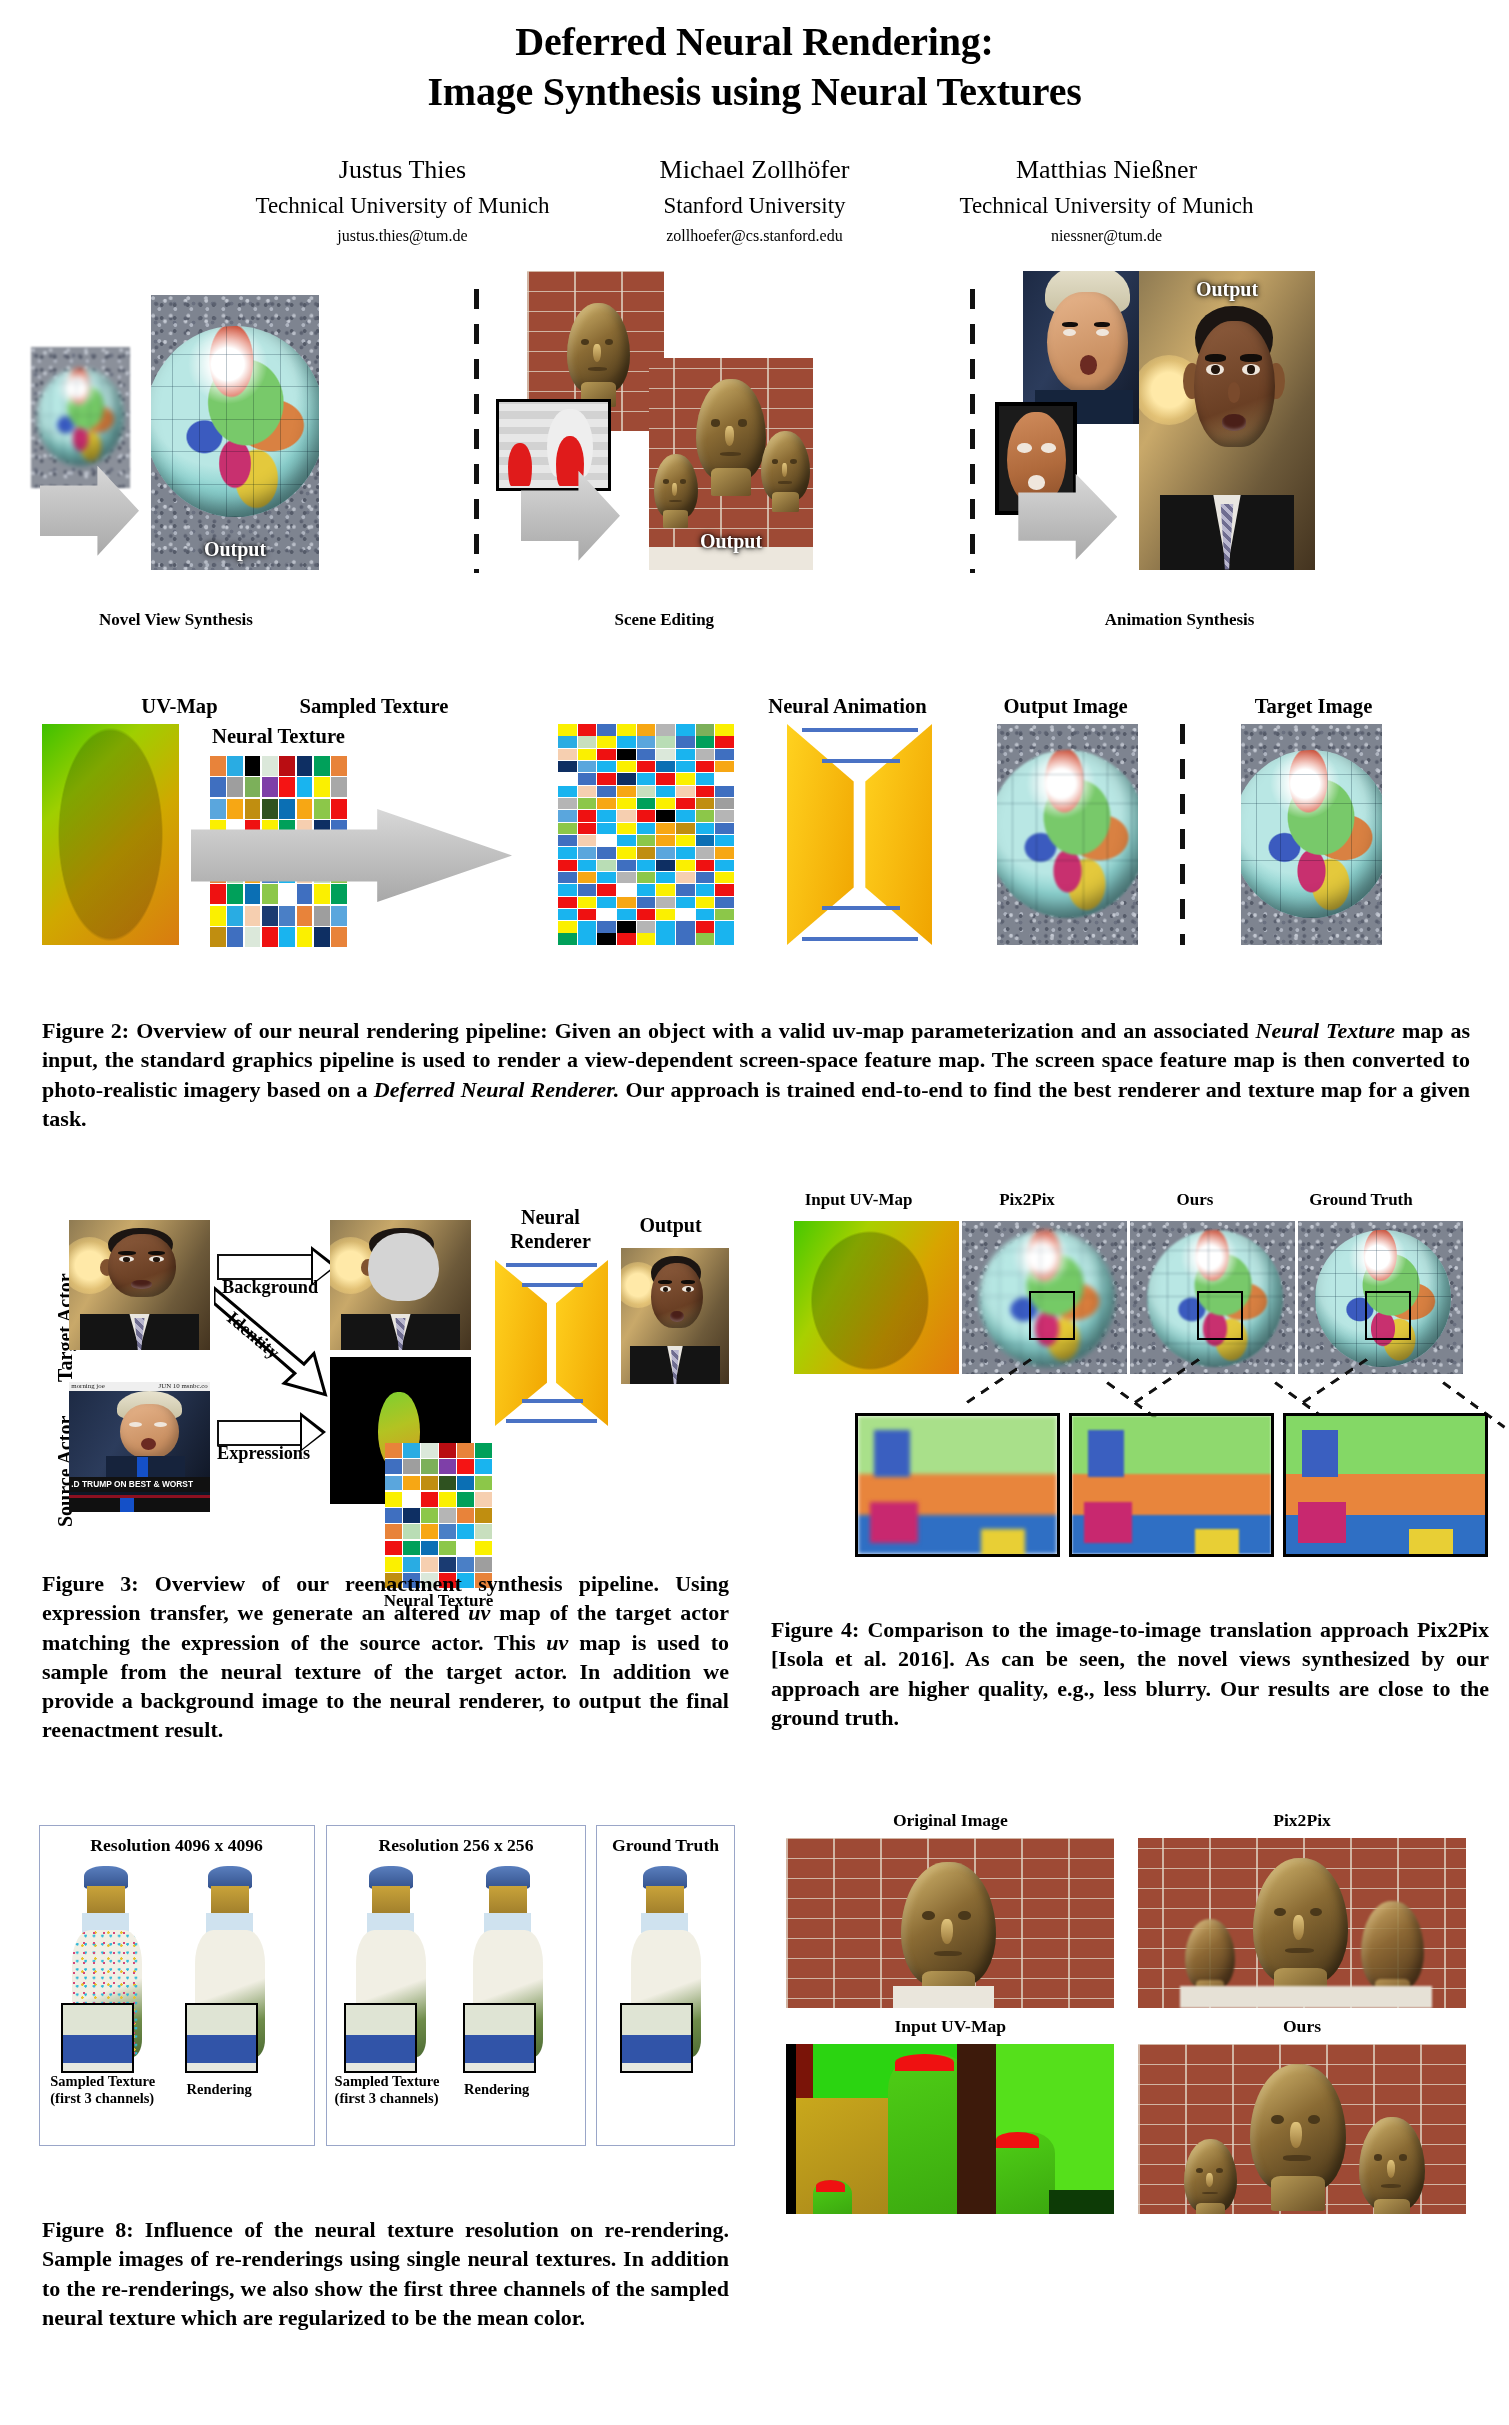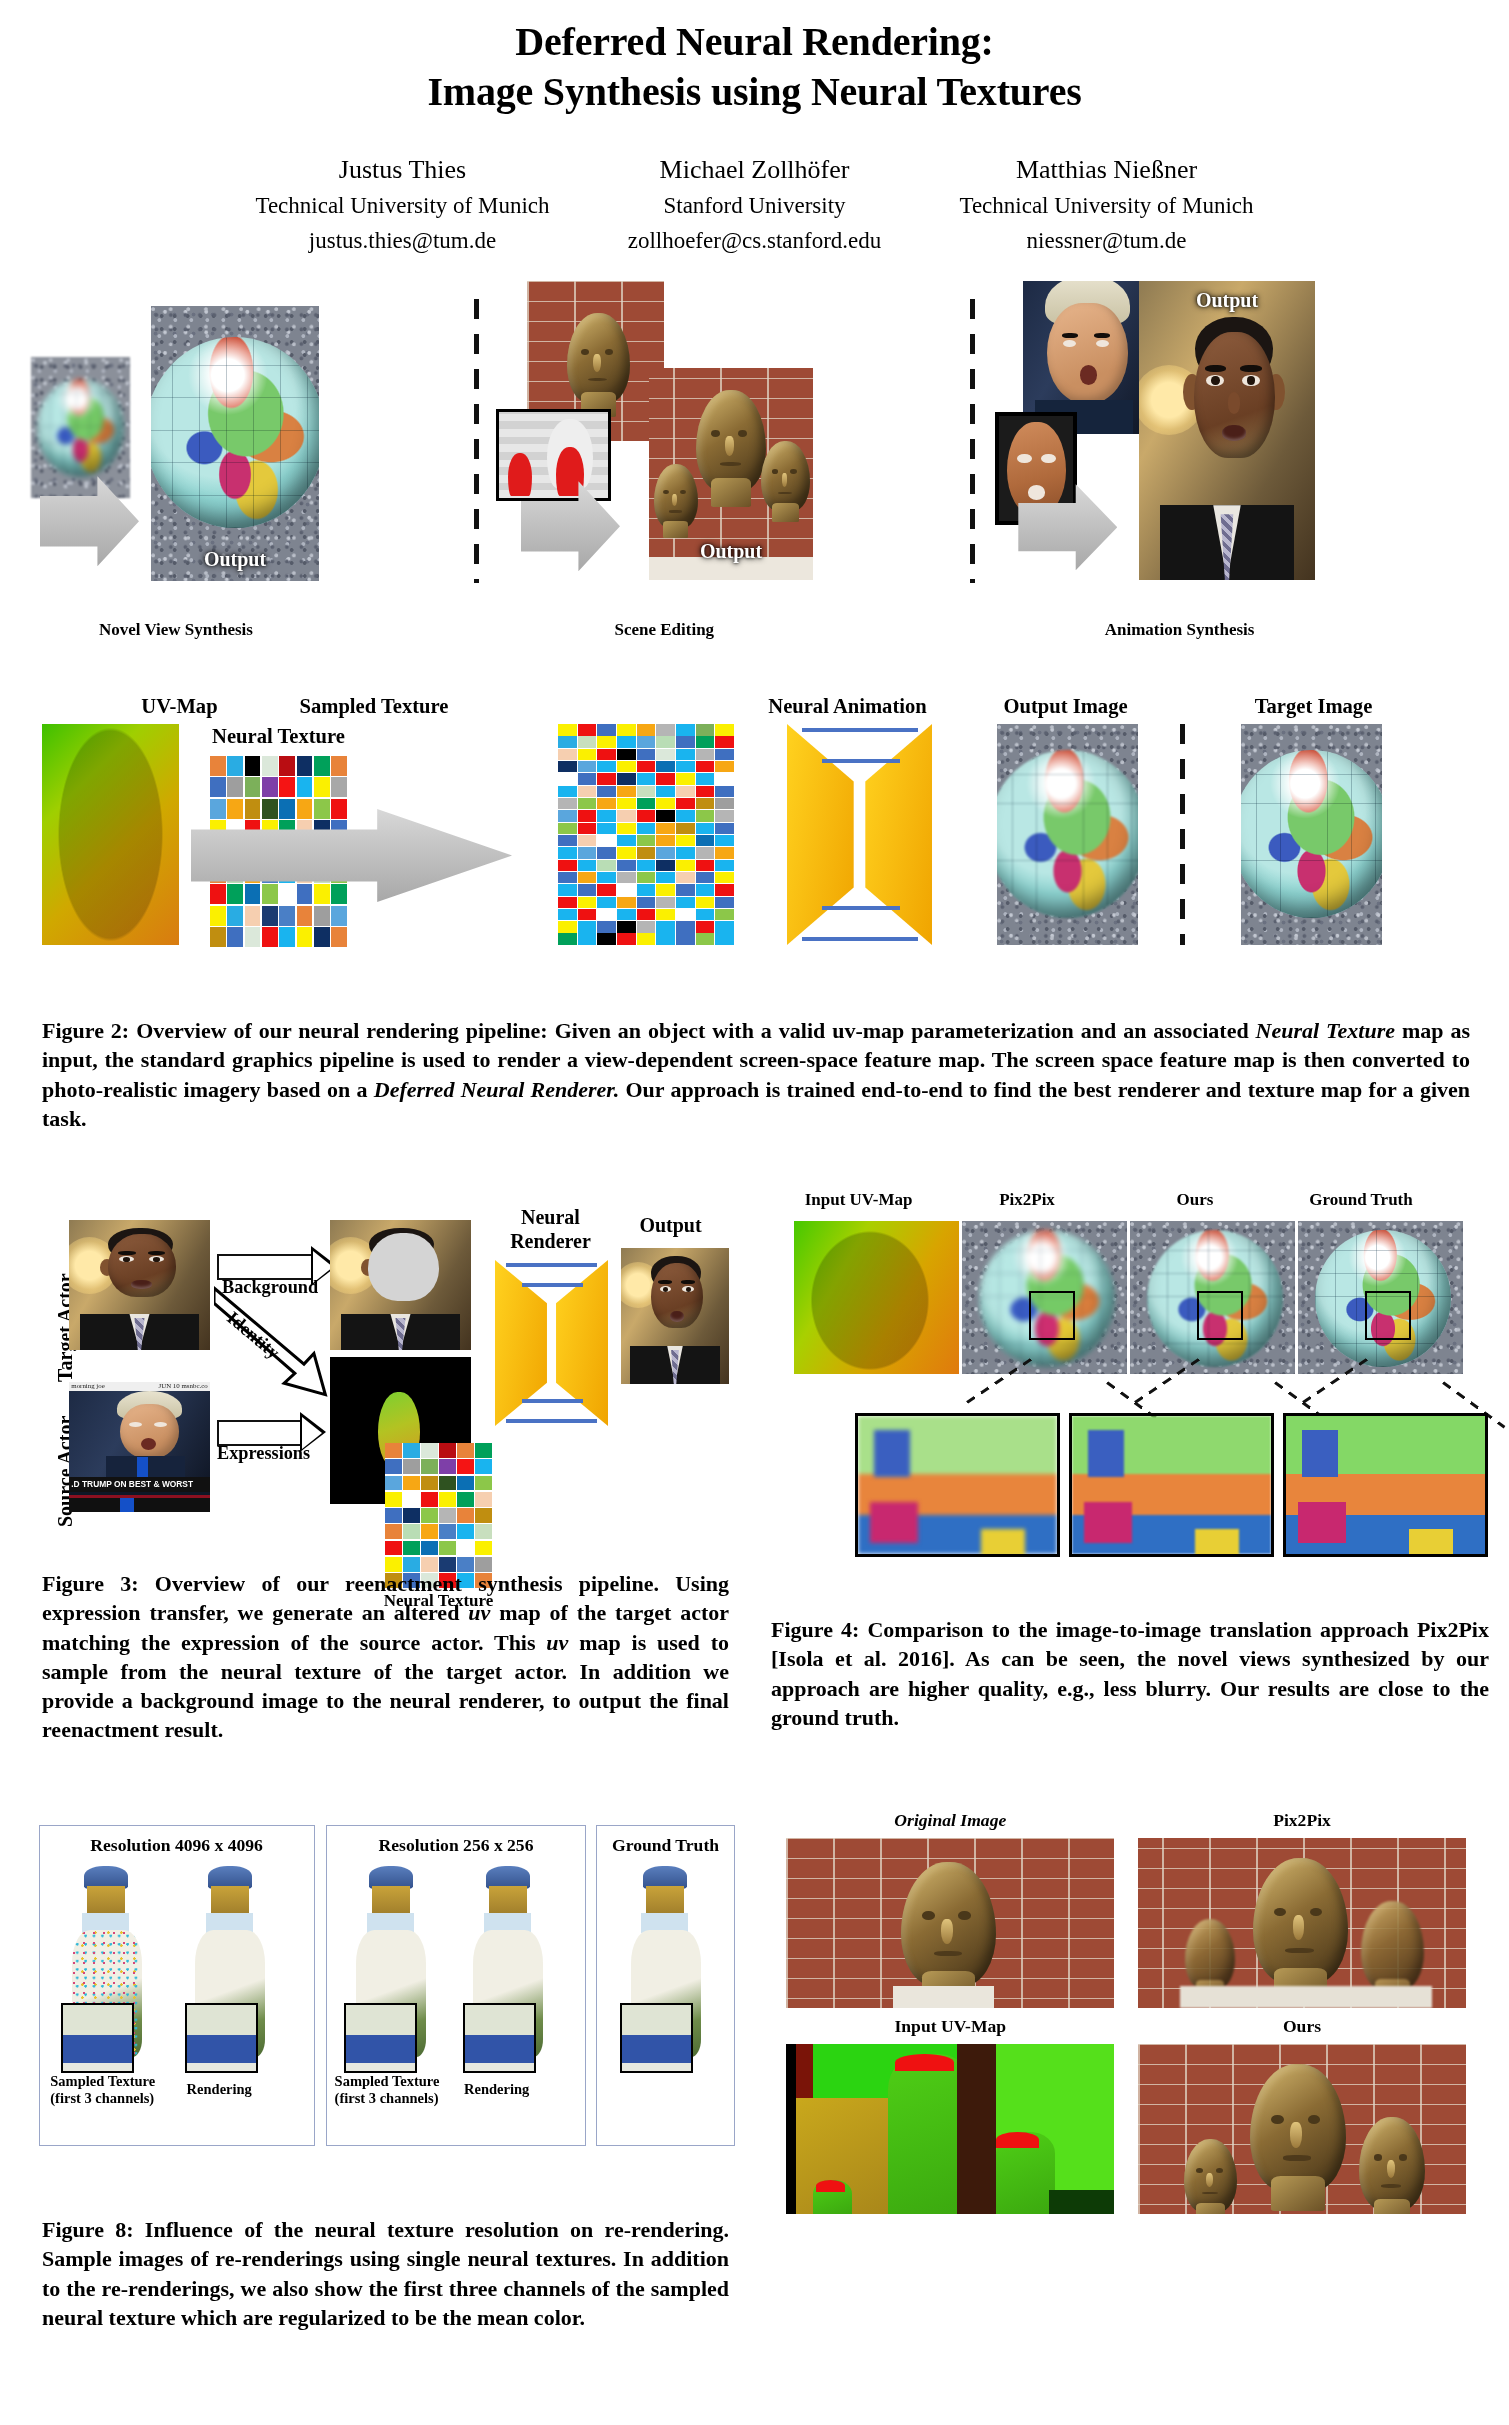--- a/index.html
+++ b/index.html
@@ -15,21 +15,21 @@
   .page { position:relative; width:1509px; height:2426px; }
 
   
   .title-block { text-align:center; padding-top:17px; }
   .title-line { font-size:40px; font-weight:bold; letter-spacing:-0.2px; line-height:1.24; }
 
   .authors { display:flex; justify-content:center; gap:31px; margin-top:34px; }
   .author-col { width:321px; text-align:center; line-height:1.5; }
   .author-name { font-size:26px; }
   .author-aff  { font-size:23px; }
-  .author-mail { font-size:23px; }
+  .author-mail { font-size:16px; }
 
   
   .teaser { position:relative; margin-top:26px; height:321px; }
   .teaser-panel { position:absolute; top:0; height:321px; }
   .tz-cap { position:absolute; bottom:-35px; width:100%; text-align:center;
             font-size:17px; font-weight:bold; }
   .dash-v { position:absolute; top:15.3px; width:5.3px; height:284px;
             background:repeating-linear-gradient(to bottom,#111 0 20px,transparent 20px 35px); }
 
   .imgbox { position:absolute; overflow:hidden; }
@@ -931,21 +931,21 @@
       </div>
       <div style="position:absolute;left:23px;top:177px;width:73px;height:70px;border:2.3px solid #000;
                   background:linear-gradient(180deg,#dfe4d4 0 45%,#3154a8 45% 88%,#e6e8e0 88% 100%);"></div>
     </div>
   </div>
 
   <div class="caption" style="position:absolute;left:42px;top:2215px;width:687px;">Figure 8:  Influence of the neural texture resolution on re-rendering. Sample images of re-renderings using single neural textures. In addition to the re-renderings, we also show the first three channels of the sampled neural texture which are regularized to be the mean color.</div>
 
   <div style="position:absolute;left:771px;top:1810px;width:718px;height:428px;">
 
-    <div style="position:absolute;left:15.3px;top:0;width:328px;text-align:center;font-size:17.6px;font-weight:bold;font-style:italic;">Original Image</div>
+    <div style="position:absolute;left:15.3px;top:0;width:328px;text-align:center;font-size:17.6px;font-weight:bold;">Original Image</div>
     <div style="position:absolute;left:367px;top:0;width:328px;text-align:center;font-size:17.6px;font-weight:bold;">Pix2Pix</div>
 
     <div class="imgbox brick" style="position:absolute;left:15.3px;top:27.5px;width:328px;height:170px;">
       <div class="bust" style="left:115px;top:24.4px;width:95px;height:124px;">
         <div class="neck"></div>
           <div class="eyeL"></div>
           <div class="eyeR"></div>
         <div class="nose"></div>
           <div class="mouth"></div>
         </div>

